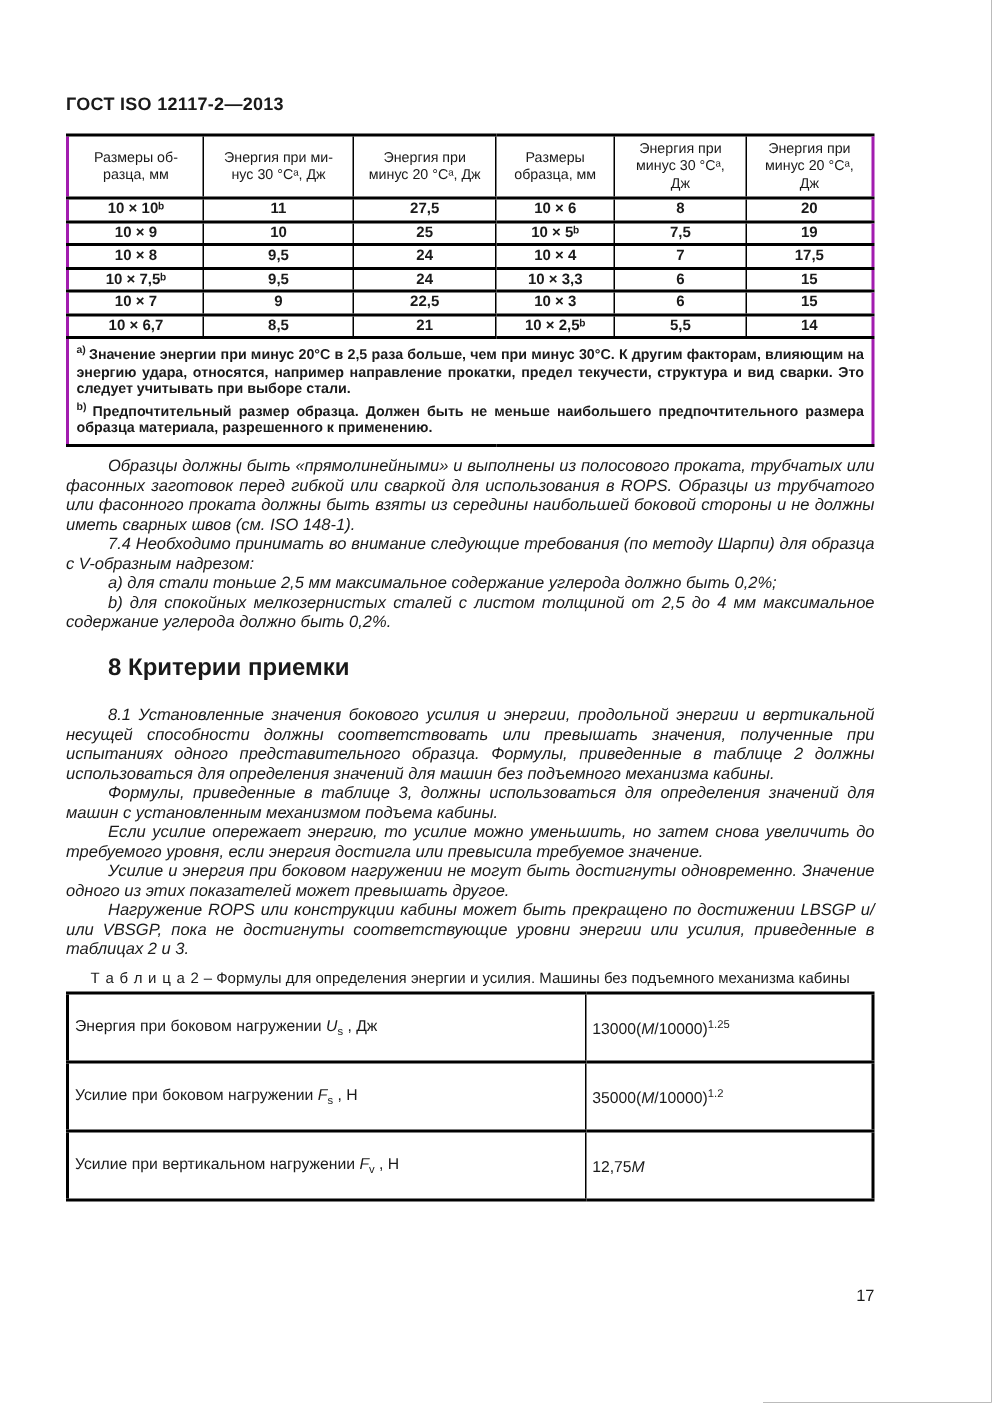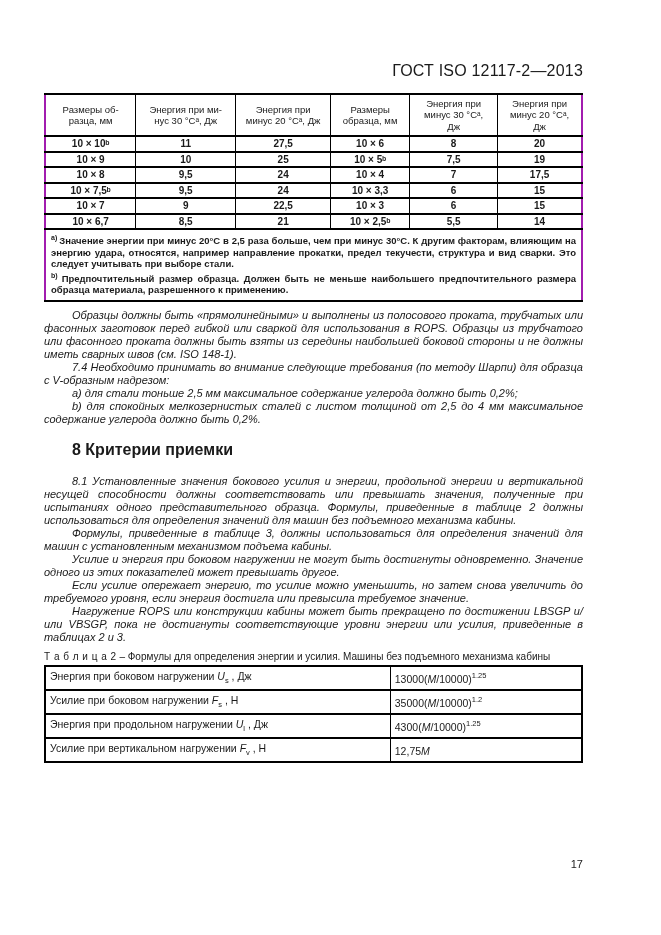--- a/index.html
+++ b/index.html
@@ -7,21 +7,21 @@
     position:relative;
     width:661px;height:935px;
     background:#ffffff;
     font-family:"Liberation Sans","DejaVu Sans",sans-serif;
     color:#1a1a1a;
     margin:0 auto;
     overflow:hidden;
   }
   .content{margin:62px 78px 0 44px;}
   .doc-header{
-    text-align:right;font-weight:normal;font-size:16px;letter-spacing:.2px;
+    font-weight:bold;font-size:12px;letter-spacing:.2px;
     margin:0 0 13px 0;
   }
   .tbl-caption{font-size:10px;margin:0 0 3px 0;}
   .tbl-caption .cap-label{letter-spacing:.5px;}
   table.t1{
     width:100%;border-collapse:collapse;table-layout:fixed;
     border:2px solid #a21caf;
   }
   table.t1 th,table.t1 td{
     border-left:1px solid #000;border-right:1px solid #000;
@@ -40,29 +40,29 @@
   .fnote{margin:0;text-align:justify;}
   .fnote sup{font-size:7px;}
   .body-text{margin-top:7px;}
   .para{
     font-size:11px;line-height:13px;text-align:justify;
     text-indent:28px;margin:0;font-style:italic;
   }
   .heading8{
     font-size:16px;font-weight:bold;margin:15px 0 16px 0;padding-left:28px;
   }
-  .cap2{margin-top:7px;}
+  .cap2{margin-top:7px;text-align:center;}
   table.t2{
     width:100%;border-collapse:collapse;table-layout:fixed;
     border:2px solid #000;margin-top:2px;
   }
   table.t2 td{
     border-left:1px solid #000;border-right:1px solid #000;
     border-top:2px solid #000;border-bottom:2px solid #000;
-    font-size:10.5px;height:20px;vertical-align:middle;padding:1px 4px;
+    font-size:10.5px;height:20px;vertical-align:middle;padding:12px 4px;
   }
   td.t2-label{padding-left:42px;}
   td.t2-value{padding-left:8px;margin-top:48px;}
   table.t2 sup{font-size:7.5px;}
   table.t2 sub{font-size:7.5px;}
   .page-number{
     position:absolute;top:858px;right:78px;font-size:11px;
   }
 </style>
 </head>
@@ -160,22 +160,22 @@
     <div class="body-text">
       <p class="para">Образцы должны быть «прямолинейными» и выполнены из полосового проката, трубчатых или фасонных заготовок перед гибкой или сваркой для использования в ROPS. Образцы из трубчатого или фасонного проката должны быть взяты из середины наибольшей боковой стороны и не должны иметь сварных швов (см. ISO 148-1).</p>
       <p class="para">7.4 Необходимо принимать во внимание следующие требования (по методу Шарпи) для образца с V-образным надрезом:</p>
       <p class="para">a) для стали тоньше 2,5 мм максимальное содержание углерода должно быть 0,2%;</p>
       <p class="para">b) для спокойных мелкозернистых сталей с листом толщиной от 2,5 до 4 мм максимальное содержание углерода должно быть 0,2%.</p>
 
       <div class="heading8">8 Критерии приемки</div>
 
       <p class="para">8.1 Установленные значения бокового усилия и энергии, продольной энергии и вертикальной несущей способности должны соответствовать или превышать значения, полученные при испытаниях одного представительного образца. Формулы, приведенные в таблице 2 должны использоваться для определения значений для машин без подъемного механизма кабины.</p>
       <p class="para">Формулы, приведенные в таблице 3, должны использоваться для определения значений для машин с установленным механизмом подъема кабины.</p>
+      <p class="para">Если усилие опережает энергию, то усилие можно уменьшить, но затем снова увеличить до требуемого уровня, если энергия достигла или превысила требуемое значение.</p>
       <p class="para">Усилие и энергия при боковом нагружении не могут быть достигнуты одновременно. Значение одного из этих показателей может превышать другое.</p>
-      <p class="para">Если усилие опережает энергию, то усилие можно уменьшить, но затем снова увеличить до требуемого уровня, если энергия достигла или превысила требуемое значение.</p>
       <p class="para">Нагружение ROPS или конструкции кабины может быть прекращено по достижении LBSGP и/или VBSGP, пока не достигнуты соответствующие уровни энергии или усилия, приведенные в таблицах 2 и 3.</p>
     </div>
 
     <div class="tbl-caption cap2">
       <span class="cap-label">Т а б л и ц а  2</span><span> – Формулы для определения энергии и усилия. Машины без подъемного механизма кабины</span>
     </div>
 
     <table class="t2">
       <colgroup>
           <col style="width:64.3%">
@@ -184,24 +184,20 @@
       <tbody>
           <tr>
         <td class="t2-label"><span>Энергия при боковом нагружении </span><i>U</i><sub>s</sub><span> , Дж</span></td>
         <td class="t2-value"><span>13000(</span><i>M</i><span>/10000)</span><sup>1.25</sup></td>
       </tr>
       <tr>
         <td class="t2-label"><span>Усилие при боковом нагружении </span><i>F</i><sub>s</sub><span> , Н</span></td>
         <td class="t2-value"><span>35000(</span><i>M</i><span>/10000)</span><sup>1.2</sup></td>
       </tr>
       <tr>
-        <td class="t2-label"><span>Энергия при продольном нагружении </span><i>U</i><sub>l</sub><span> , Дж</span></td>
-        <td class="t2-value"><span>4300(</span><i>M</i><span>/10000)</span><sup>1.25</sup></td>
-      </tr>
-      <tr>
         <td class="t2-label"><span>Усилие при вертикальном нагружении </span><i>F</i><sub>v</sub><span> , Н</span></td>
         <td class="t2-value"><span>12,75</span><i>M</i><span></span><sup></sup></td>
       </tr>
     </tbody>
       </table>
 
   </div>
 
   <div class="page-number">17</div>
 </div>

